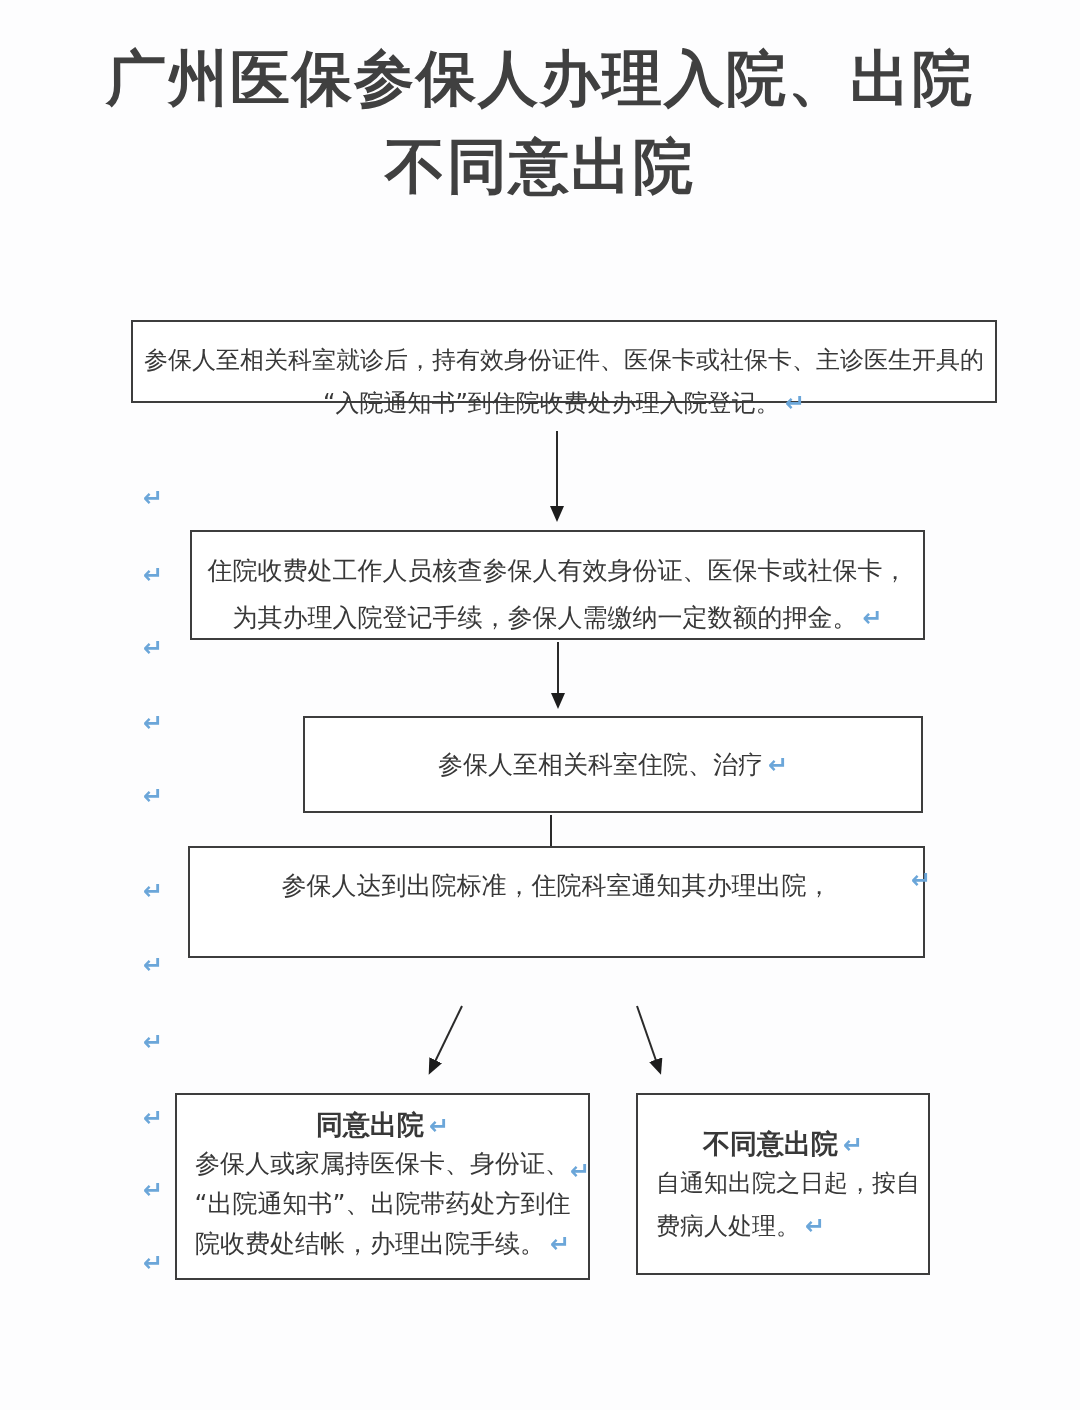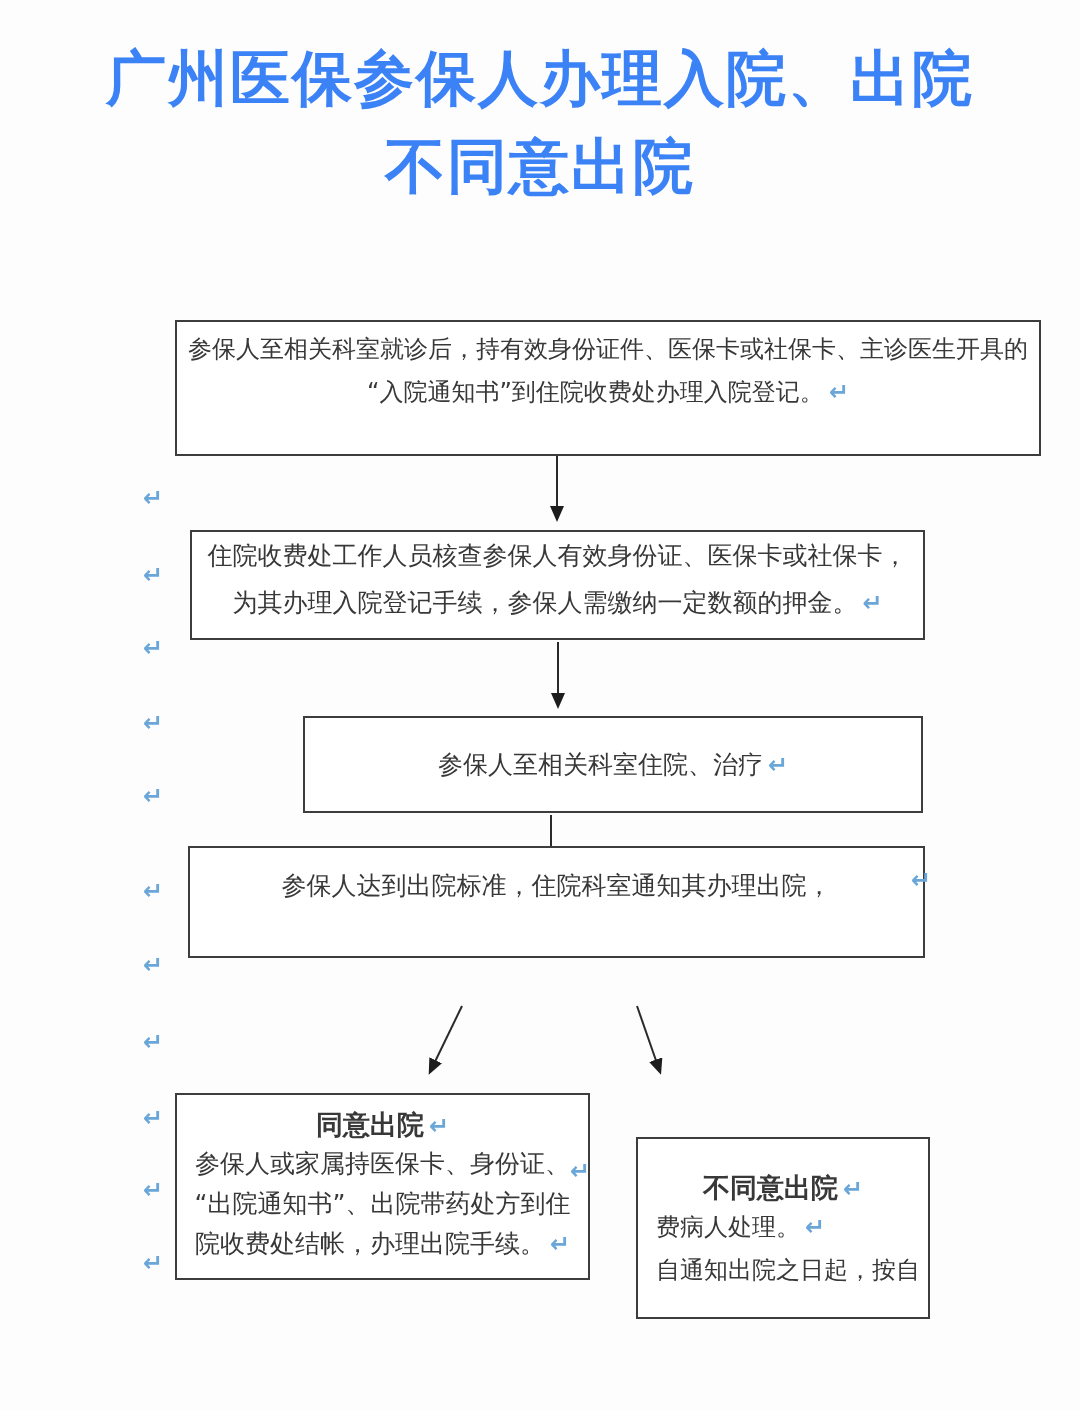--- a/index.html
+++ b/index.html
@@ -5,51 +5,51 @@
   html, body { margin:0; padding:0; background:#ffffff; }
   .page {
     position:relative; width:1080px; height:1410px;
     background:#fdfdfe;
     font-family:"DejaVu Sans", sans-serif;
     overflow:hidden;
   }
   
   .doc-title {
     position:absolute; top:34px; left:0; width:100%;
-    text-align:center; color:#3b82f6;
+    text-align:center; color:#404040;
     font-weight:bold; font-size:60px; line-height:88px;
     letter-spacing:2px;
   }
   .doc-title .t-line { display:block; }
 
   
   .box {
     position:absolute; box-sizing:border-box;
     border:2px solid #3d3d3d; background:#ffffff;
     color:#383838; text-align:center;
   }
   .bline { white-space:nowrap; }
 
-  #b1 { left:131px; top:320px; width:866px; height:136px; font-size:24px; padding-top:6px;margin-left:44px; }
+  #b1 { left:131px; top:320px; width:866px; height:83px; font-size:24px; padding-top:17px; }
   #b1 .bline { line-height:43px; }
 
-  #b2 { left:190px; top:530px; width:735px; height:110px; font-size:25px; }
+  #b2 { left:190px; top:530px; width:735px; height:110px; font-size:25px; padding-top:15px; }
   #b2 .bline { line-height:47px; }
 
   #b3 { left:303px; top:716px; width:620px; height:97px; font-size:25px;
         display:flex; align-items:center; justify-content:center; }
 
   #b4 { left:188px; top:846px; width:737px; height:112px; font-size:25px; padding-top:15px; }
   #b4 .bline { line-height:46px; }
 
   #b5 { left:175px; top:1093px; width:415px; height:187px; font-size:25px; padding-top:12px; }
   #b5 .bline { line-height:40px; }
   #b5 .btitle { font-weight:bold; font-size:27px; line-height:36px; }
 
-  #b6 { left:636px; top:1093px; width:294px; height:182px; font-size:24px; padding-top:32px;margin-top:44px; }
+  #b6 { left:636px; top:1093px; width:294px; height:182px; font-size:24px; padding-top:32px; }
   #b6 .bline { line-height:43px; text-align:left; padding-left:18px; }
   #b6 .btitle { font-weight:bold; font-size:27px; line-height:34px; text-align:center; }
 
   
   .pmark {
     color:#6ba6d9; font-size:24px; font-weight:bold;
     margin-left:5px; vertical-align:baseline;
   }
   .pmark.abs { position:absolute; margin:0; }
   .margin-mark { position:absolute; left:138px; }
@@ -125,24 +125,24 @@
       <span>院收费处结帐，办理出院手续。</span><span class="pmark">↵</span>
     </div>
     <span class="pmark abs" style="right:-2px; top:62px;">↵</span>
   </div>
 
   <div class="box" id="b6">
     <div class="btitle">
       <span>不同意出院</span><span class="pmark">↵</span>
     </div>
     <div class="bline">
-      <span>费病人处理。</span><span class="pmark">↵</span>
+      <span>自通知出院之日起，按自</span>
     </div>
     <div class="bline">
-      <span>自通知出院之日起，按自</span>
+      <span>费病人处理。</span><span class="pmark">↵</span>
     </div>
   </div>
 
   <span class="pmark margin-mark" style="top:484px;">↵</span>
   <span class="pmark margin-mark" style="top:561px;">↵</span>
   <span class="pmark margin-mark" style="top:634px;">↵</span>
   <span class="pmark margin-mark" style="top:709px;">↵</span>
   <span class="pmark margin-mark" style="top:782px;">↵</span>
   <span class="pmark margin-mark" style="top:877px;">↵</span>
   <span class="pmark margin-mark" style="top:951px;">↵</span>

